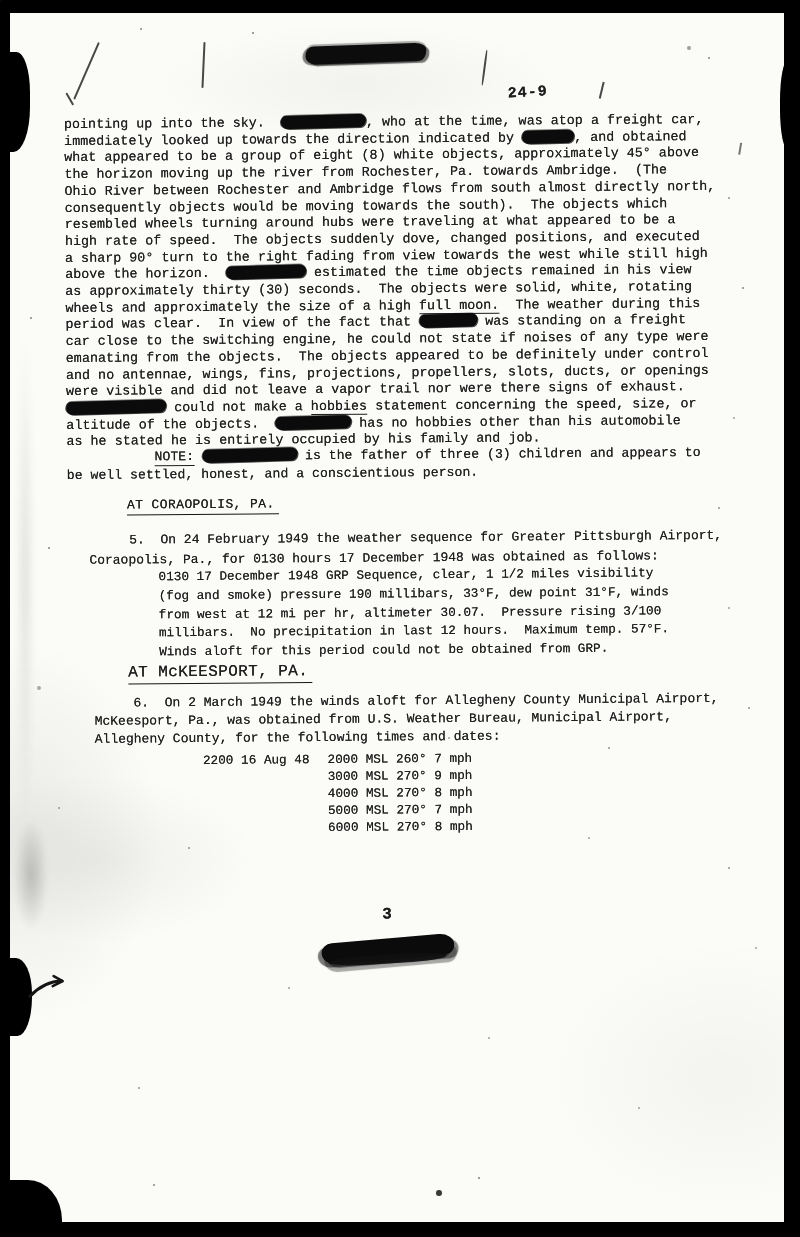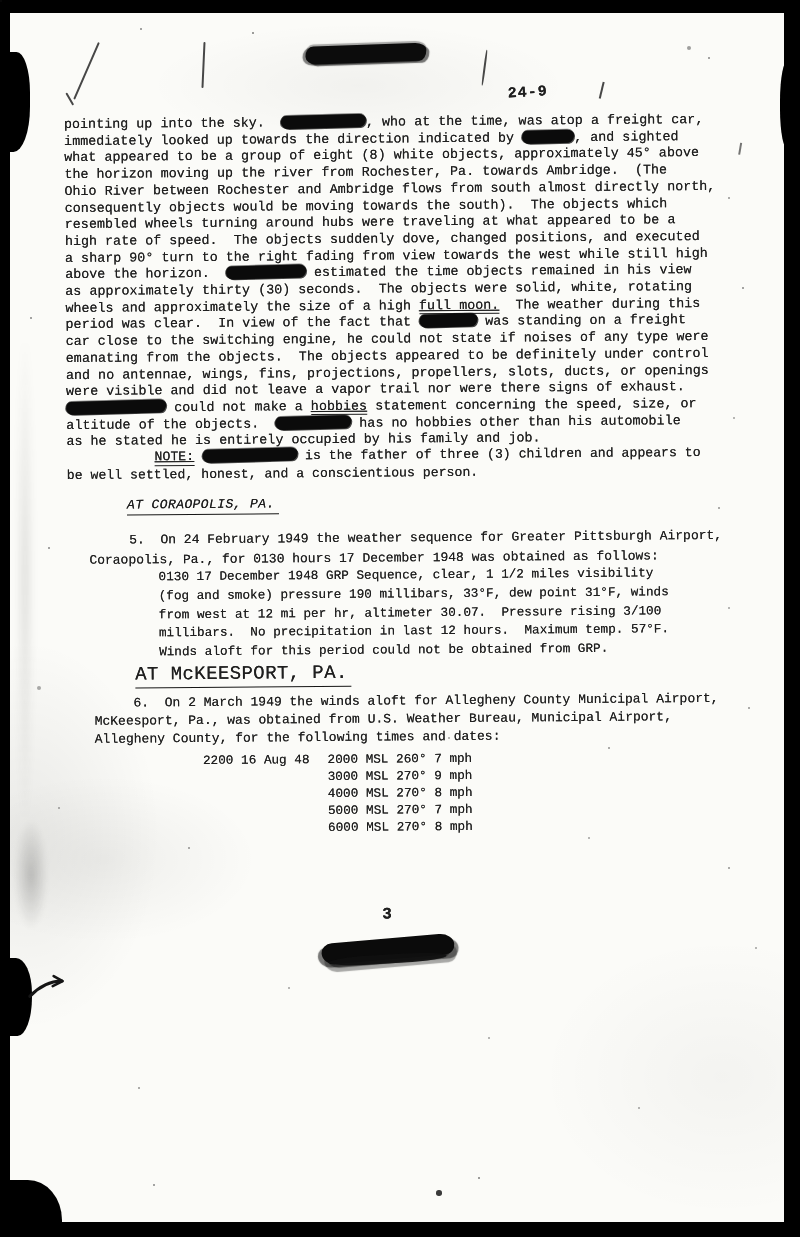--- a/index.html
+++ b/index.html
@@ -27,31 +27,31 @@
 
   
   .content{position:absolute;inset:0;transform:rotate(-0.45deg);transform-origin:70px 130px;color:#1f1f1f;}
   .content *{box-sizing:border-box;}
   .blk{position:absolute;}
   .ln{white-space:pre;text-shadow:0 0 0.55px rgba(25,25,25,0.85);}
 
   .p1{left:64px;top:117px;font-size:13.4px;line-height:16.7px;}
   .note{left:64px;top:449px;font-size:13.2px;line-height:17.5px;}
   .note .ind{padding-left:88px;}
-  .h1{left:124px;top:498px;font-size:13px;font-style:italic;}
-  .h2{left:131px;top:664px;font-size:19px;}
+  .h1{left:124px;top:498px;font-size:13px;}
+  .h2{left:124px;top:664px;font-size:16px;}
   .heading{letter-spacing:0.4px;border-bottom:1.6px solid #161616;padding:0 4px 1.5px 0;display:inline-block;text-shadow:0 0 0.6px rgba(20,20,20,0.9);white-space:pre;}
   .p5{left:86px;top:531px;font-size:13px;line-height:19.5px;}
   .p5 .ind{padding-left:40px;}
   .p6{left:90px;top:695px;font-size:13px;line-height:18px;}
   .p6 .ind{padding-left:39px;}
   .weather{left:155px;top:569px;font-size:12.7px;line-height:18.8px;}
   .windtable{left:198px;top:753px;font-size:12.7px;line-height:17px;display:flex;align-items:flex-start;gap:18px;}
 
-  .ul{border-bottom:1.2px solid #1c1c1c;padding-bottom:0.5px;text-decoration:underline;}
+  .ul{border-bottom:1.2px solid #1c1c1c;padding-bottom:0.5px;}
 
   
   .rdx{
     display:inline-block;height:13px;background:#0b0b0b;vertical-align:-2px;
     border-radius:7px 9px 8px 10px/9px 7px 10px 8px;
     transform:rotate(-1.2deg);
     box-shadow:1px 1px 0 rgba(10,10,10,0.75),-1px 0 0 rgba(10,10,10,0.7),0 -1px 0 rgba(10,10,10,0.5);
   }
   .bar-top{left:306px;top:47px;width:121px;height:18px;background:#0c0c0c;
     border-radius:10px 14px 9px 12px/12px 9px 13px 10px;transform:rotate(-1.6deg);
@@ -117,21 +117,21 @@
     <div class="mark mk3"></div>
     <div class="mark mk4"></div>
     <div class="mark mk5"></div>
     <div class="mark mk6"></div>
 
     <div class="blk bar-top"></div>
     <div class="blk pg-top">24-9</div>
 
     <div class="blk p1">
       <div class="ln"><span>pointing up into the sky.  </span><span class="rdx" style="width:85px"></span><span>, who at the time, was atop a freight car,</span></div>
-      <div class="ln"><span>immediately looked up towards the direction indicated by </span><span class="rdx" style="width:52px"></span><span>, and sighted</span></div>
+      <div class="ln"><span>immediately looked up towards the direction indicated by </span><span class="rdx" style="width:52px"></span><span>, and obtained</span></div>
       <div class="ln">what appeared to be a group of eight (8) white objects, approximately 45° above</div>
       <div class="ln">the horizon moving up the river from Rochester, Pa. towards Ambridge.  (The</div>
       <div class="ln">Ohio River between Rochester and Ambridge flows from south almost directly north,</div>
       <div class="ln">consequently objects would be moving towards the south).  The objects which</div>
       <div class="ln">resembled wheels turning around hubs were traveling at what appeared to be a</div>
       <div class="ln">high rate of speed.  The objects suddenly dove, changed positions, and executed</div>
       <div class="ln">a sharp 90° turn to the right fading from view towards the west while still high</div>
       <div class="ln"><span>above the horizon.  </span><span class="rdx" style="width:80px"></span><span> estimated the time objects remained in his view</span></div>
       <div class="ln">as approximately thirty (30) seconds.  The objects were solid, white, rotating</div>
       <div class="ln"><span>wheels and approximately the size of a high </span><span class="ul">full moon.</span><span>  The weather during this</span></div>

